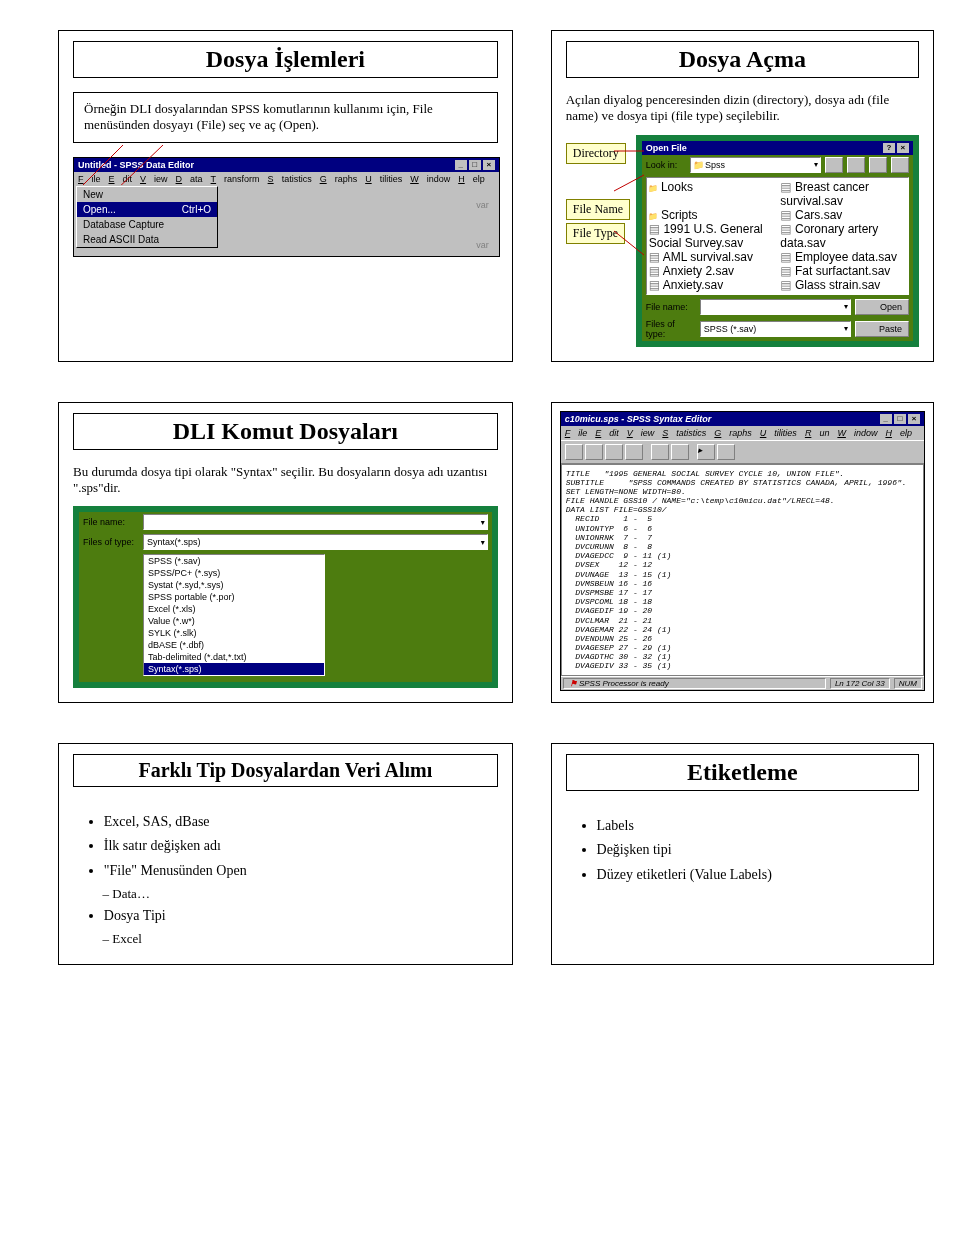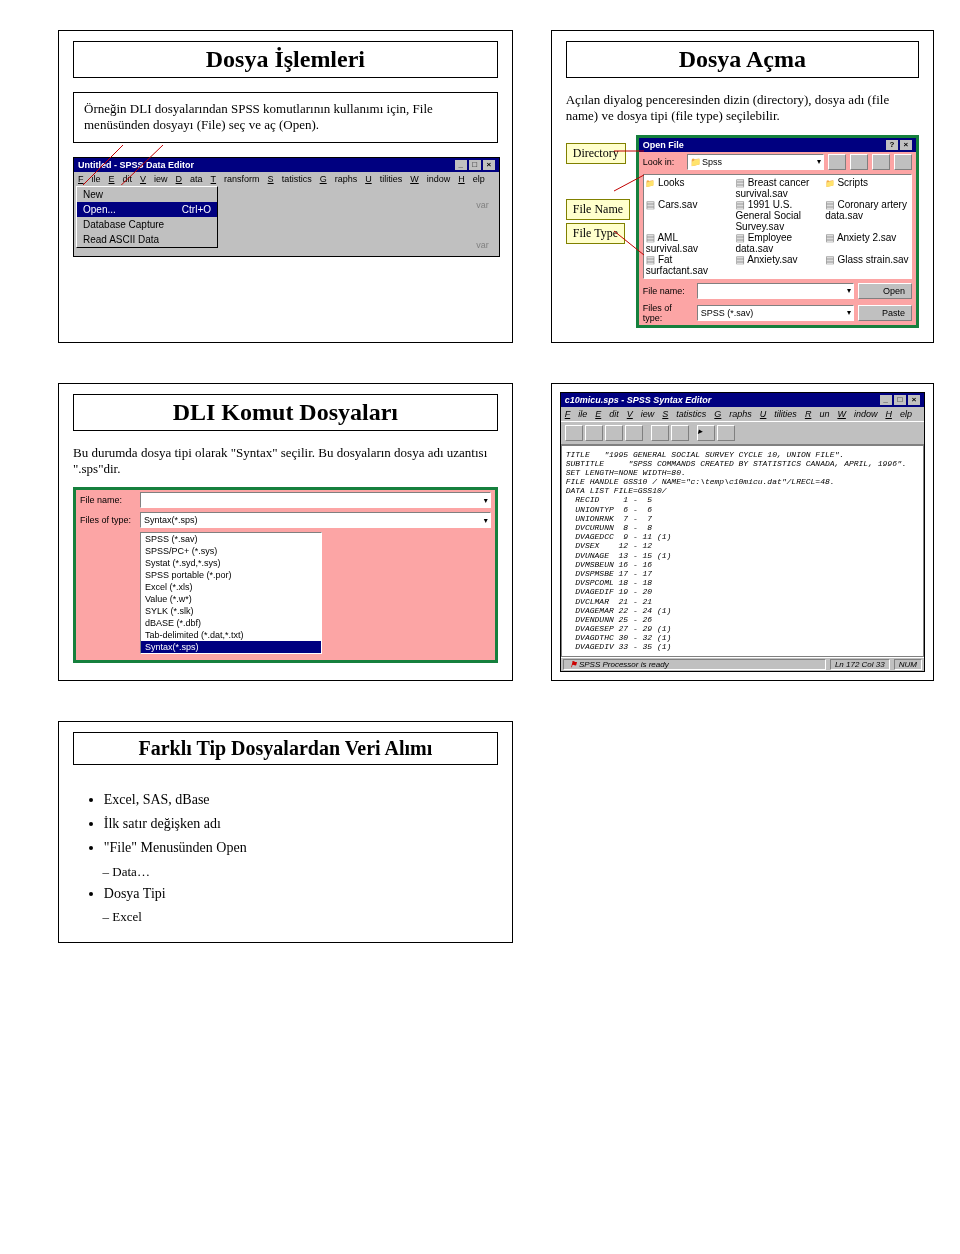--- a/index.html
+++ b/index.html
@@ -104,22 +104,22 @@
   .open-file-box {
     margin: 6px 14px 14px 14px;
   }
   .open-file-left {
     float: left;
     width: 66px;
     margin-right: 4px;
   }
 
   .panel {
-    background: #fca5a5;
-    border: 3px solid #15803d;
+    background: #4d7c0f;
+    border: 6px solid #15803d;
     font-family: Tahoma, Arial, sans-serif;
     font-size: 9px;
   }
   .panel .row { display:flex; align-items:center; padding:2px 4px; gap:4px; }
   .dropdown {
     background: #fff;
     border: 1px solid;
     border-color: #808080 #fff #fff #808080;
     height: 14px;
     flex: 1;
@@ -135,23 +135,23 @@
     font-size:8px;
     color:#000;
   }
   .listbox {
     background: #fff;
     border: 1px solid;
     border-color: #808080 #fff #fff #808080;
     margin: 2px 4px;
     padding: 2px;
     display: grid;
-    grid-template-columns: 1fr 1fr 1fr;
+    grid-template-columns: 1fr 1fr;
     column-gap: 6px;
-    font-size: 10px;
+    font-size: 12px;
   }
   .file-icon::before {
     content: "▤ ";
     color: #808080;
   }
   .folder-icon::before {
     content: "📁 ";
     font-size: 8px;
   }
   .winbtn {
@@ -436,14 +436,24 @@
         <li>"File" Menusünden Open</li>
       </ul>
       <div class="sub">– <span>Data…</span></div>
       <ul>
         <li>Dosya Tipi</li>
       </ul>
       <div class="sub">– <span>Excel</span></div>
     </div>
   </div>
 
+  <div class="slide slide6">
+    <div class="title-box">Etiketleme</div>
+    <div class="bullets">
+      <ul>
+        <li>Labels</li>
+        <li>Değişken tipi</li>
+        <li>Düzey etiketleri (Value Labels)</li>
+      </ul>
+    </div>
+  </div>
 
 </div>
 
 </body></html>

